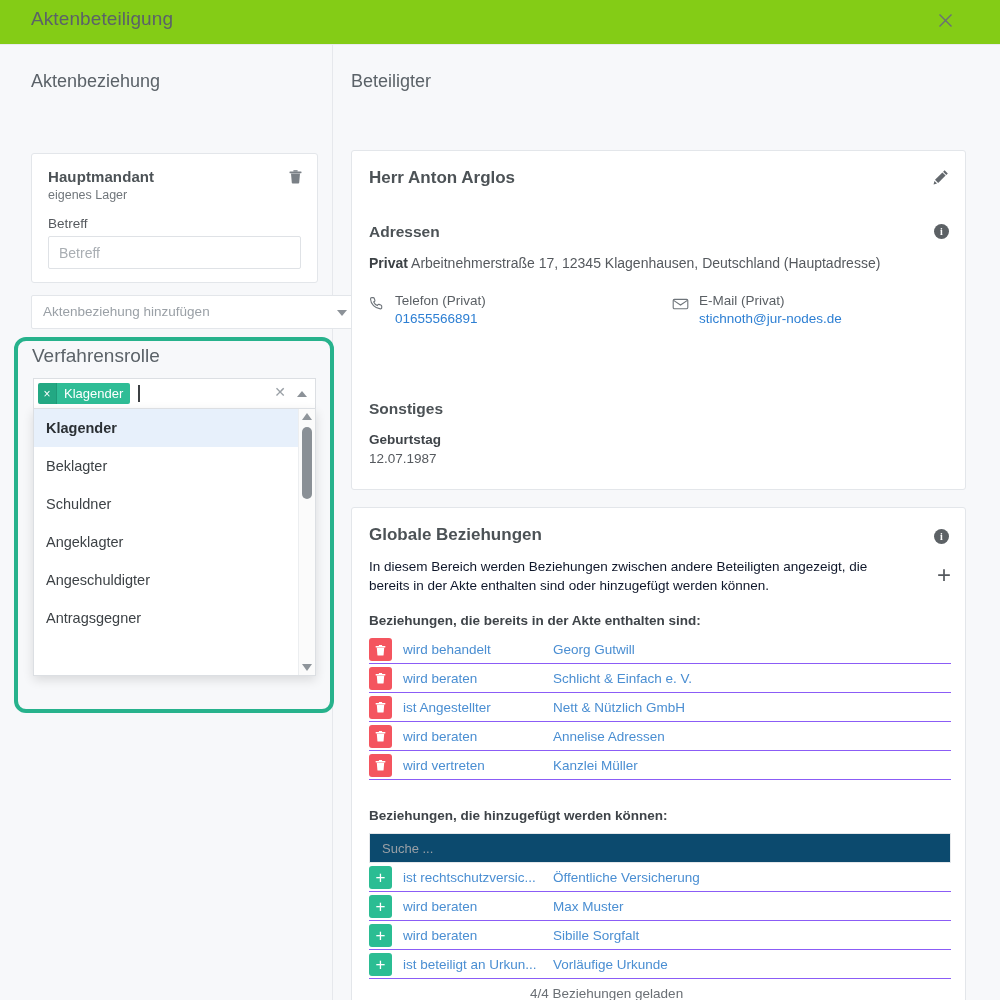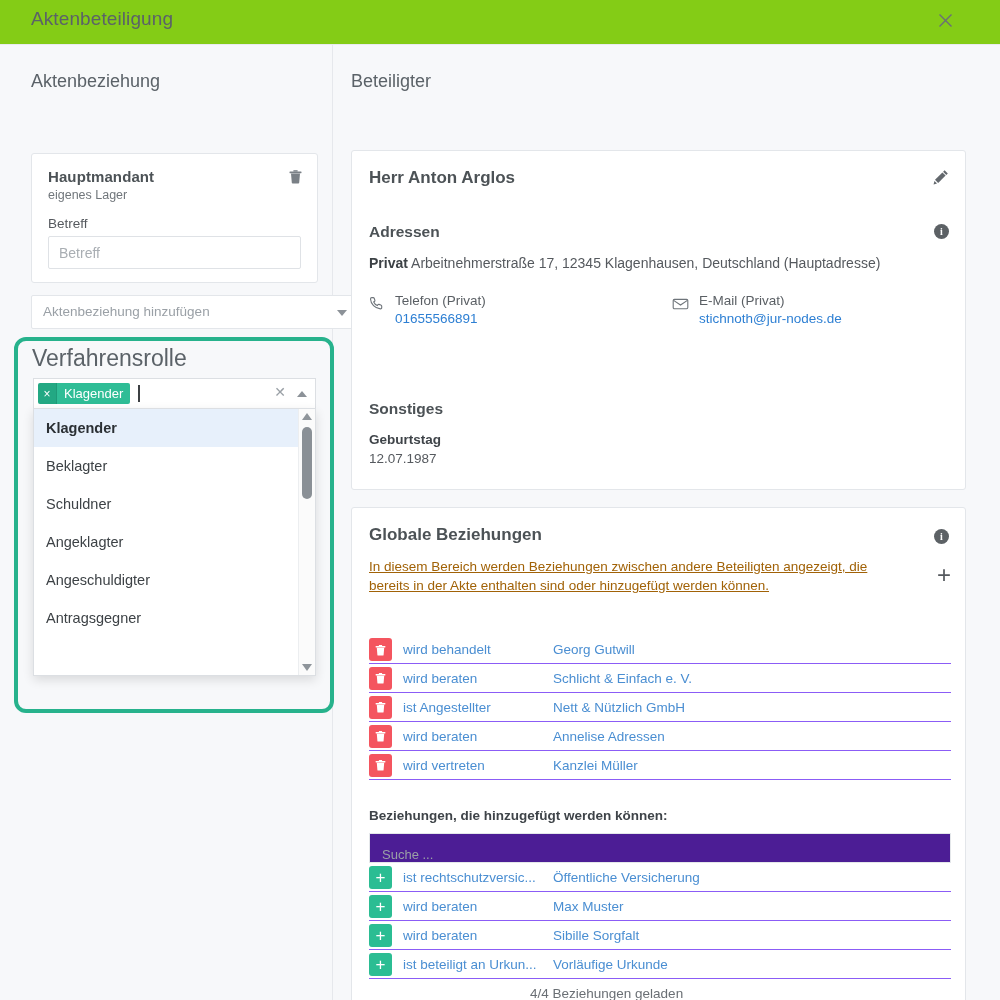--- a/index.html
+++ b/index.html
@@ -123,21 +123,21 @@
   
   .green-box {
     position: absolute; left: 14px; top: 292px;
     width: 320px; height: 376px;
     border: 4px solid #27b28c;
     border-radius: 12px;
     background: transparent;
   }
   .vr-title {
     position: absolute; left: 32px; top: 300px;
-    font-size: 23px; color: #5b6268;
+    font-size: 19px; color: #5b6268;
   }
 
   
   .ms-control {
     position: absolute; left: 33px; top: 333px;
     width: 283px; height: 30px;
     background: #ffffff;
     border: 1px solid #dcdfe3;
     border-bottom: none;
     display: flex; align-items: center;
@@ -255,21 +255,21 @@
   .contact {
     position: absolute; display: flex; align-items: flex-start; gap: 10px;
   }
   .contact .ic { color: #6e747a; margin-top: 3px; }
   .c-label { font-size: 13.5px; color: #5a5f64; }
   .c-val { font-size: 13.5px; color: #2d7fd3; cursor: pointer; margin-top: 3px; }
 
   .gb-desc {
     position: absolute; left: 17px; top: 49px;
     width: 540px;
-    font-size: 13.5px; color: #a16207; line-height: 19px; text-decoration: underline;
+    font-size: 13.5px; color: #0f172a; line-height: 19px;
   }
   .plus-btn {
     position: absolute; right: 14px; top: 55px;
     font-size: 24px; color: #55595e; cursor: pointer; line-height: 1;
     font-weight: 300;
   }
   .list-head {
     position: absolute; left: 17px;
     font-size: 13.5px; font-weight: bold; color: #3f4449;
   }
@@ -291,22 +291,22 @@
   .rel-verb {
     width: 150px; margin-left: 11px;
     font-size: 13.5px; color: #4a8ed2; cursor: pointer;
     white-space: nowrap; overflow: hidden;
   }
   .rel-party {
     font-size: 13.5px; color: #4a8ed2; cursor: pointer; white-space: nowrap;
   }
   .search-box {
     position: absolute; left: 17px; width: 582px; height: 30px;
-    border: 1px solid #e4e7ea; background: #4c1d95;
-    display: flex; align-items: flex-end; padding: 0 12px;
+    border: 1px solid #e4e7ea; background: #0c4a6e;
+    display: flex; align-items: center; padding: 0 12px;
   }
   .search-box span { font-size: 13px; color: #9aa0a6; }
   .loaded-row {
     display: flex; align-items: center; height: 29px;
     border-bottom: 1px solid #eceef0;
   }
   .loaded-txt {
     margin-left: 161px; font-size: 13.5px; color: #6a6f74;
   }
 </style>
@@ -432,20 +432,21 @@
         <div style="position:absolute; left:17px; top:281px; font-size:13.5px; color:#3f4449; font-weight:bold;text-align:right;">Geburtstag</div>
         <div style="position:absolute; left:17px; top:300px; font-size:13.5px; color:#55595e;">12.07.1987</div>
       </div>
 
       <div class="card r-card2">
         <div class="sub-head" style="left:17px; top:17px; font-size:17px;">Globale Beziehungen</div>
         <div class="info-dot" style="position:absolute; right:16px; top:21px;">i</div>
         <div class="gb-desc">In diesem Bereich werden Beziehungen zwischen andere Beteiligten angezeigt, die bereits in der Akte enthalten sind oder hinzugefügt werden können.</div>
         <div class="plus-btn">+</div>
 
+        <div class="list-head" style="top:105px;">Beziehungen, die bereits in der Akte enthalten sind:</div>
 
         <div class="rel-table" style="top:127px;">
           <div class="rel-row">
             <div class="sq-btn sq-del">
               <svg width="11" height="12" viewBox="0 0 11 12" fill="#ffffff">
                 <rect x="0.6" y="2.1" width="9.8" height="1.3" rx="0.3"></rect>
                 <path d="M3.9 1.0h3.2v1.1H3.9z"></path>
                 <path d="M1.8 3.8h7.4l-0.6 7.1a0.7 0.7 0 0 1-0.7 0.6H3.1a0.7 0.7 0 0 1-0.7-0.6L1.8 3.8z"></path>
               </svg>
             </div>

